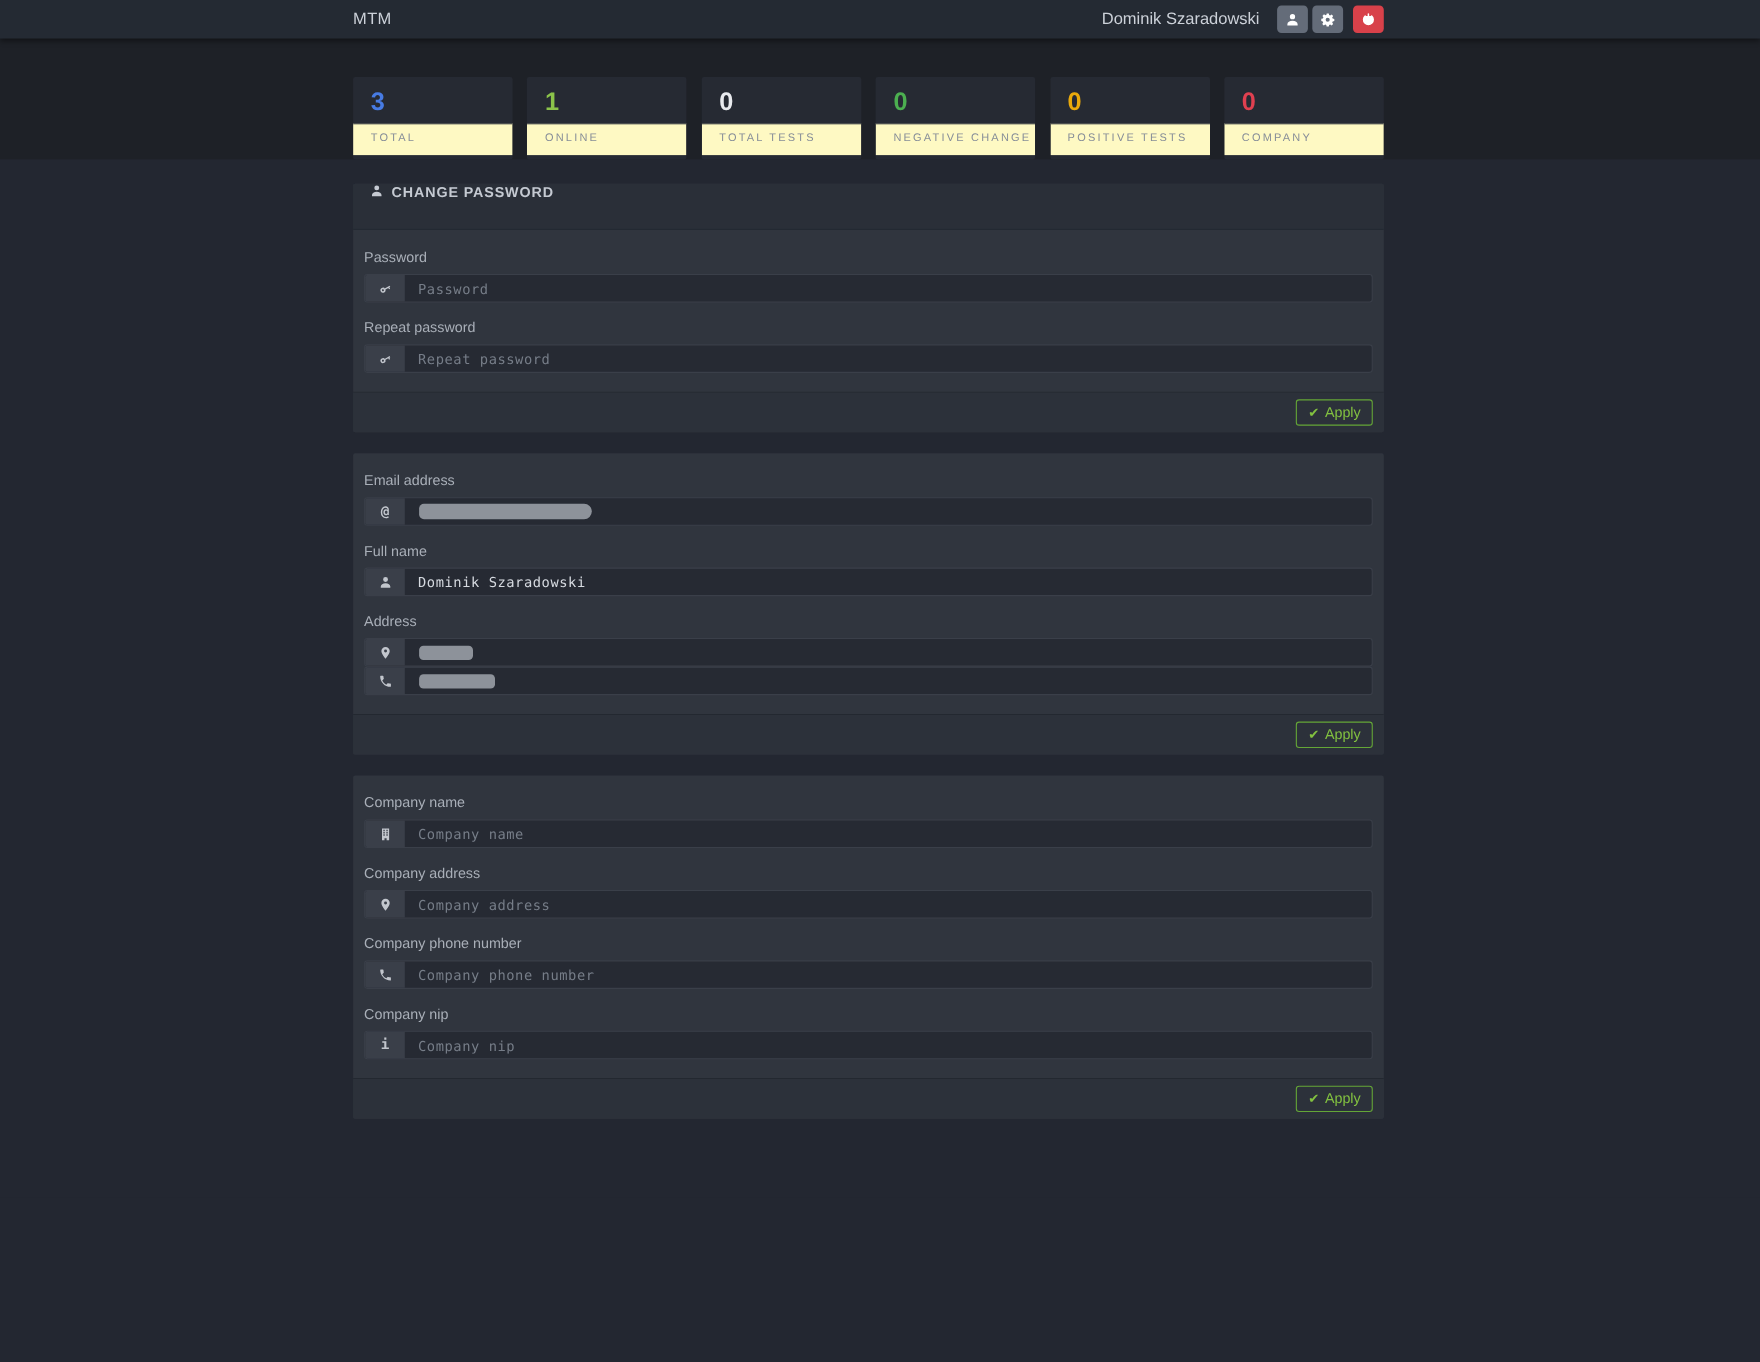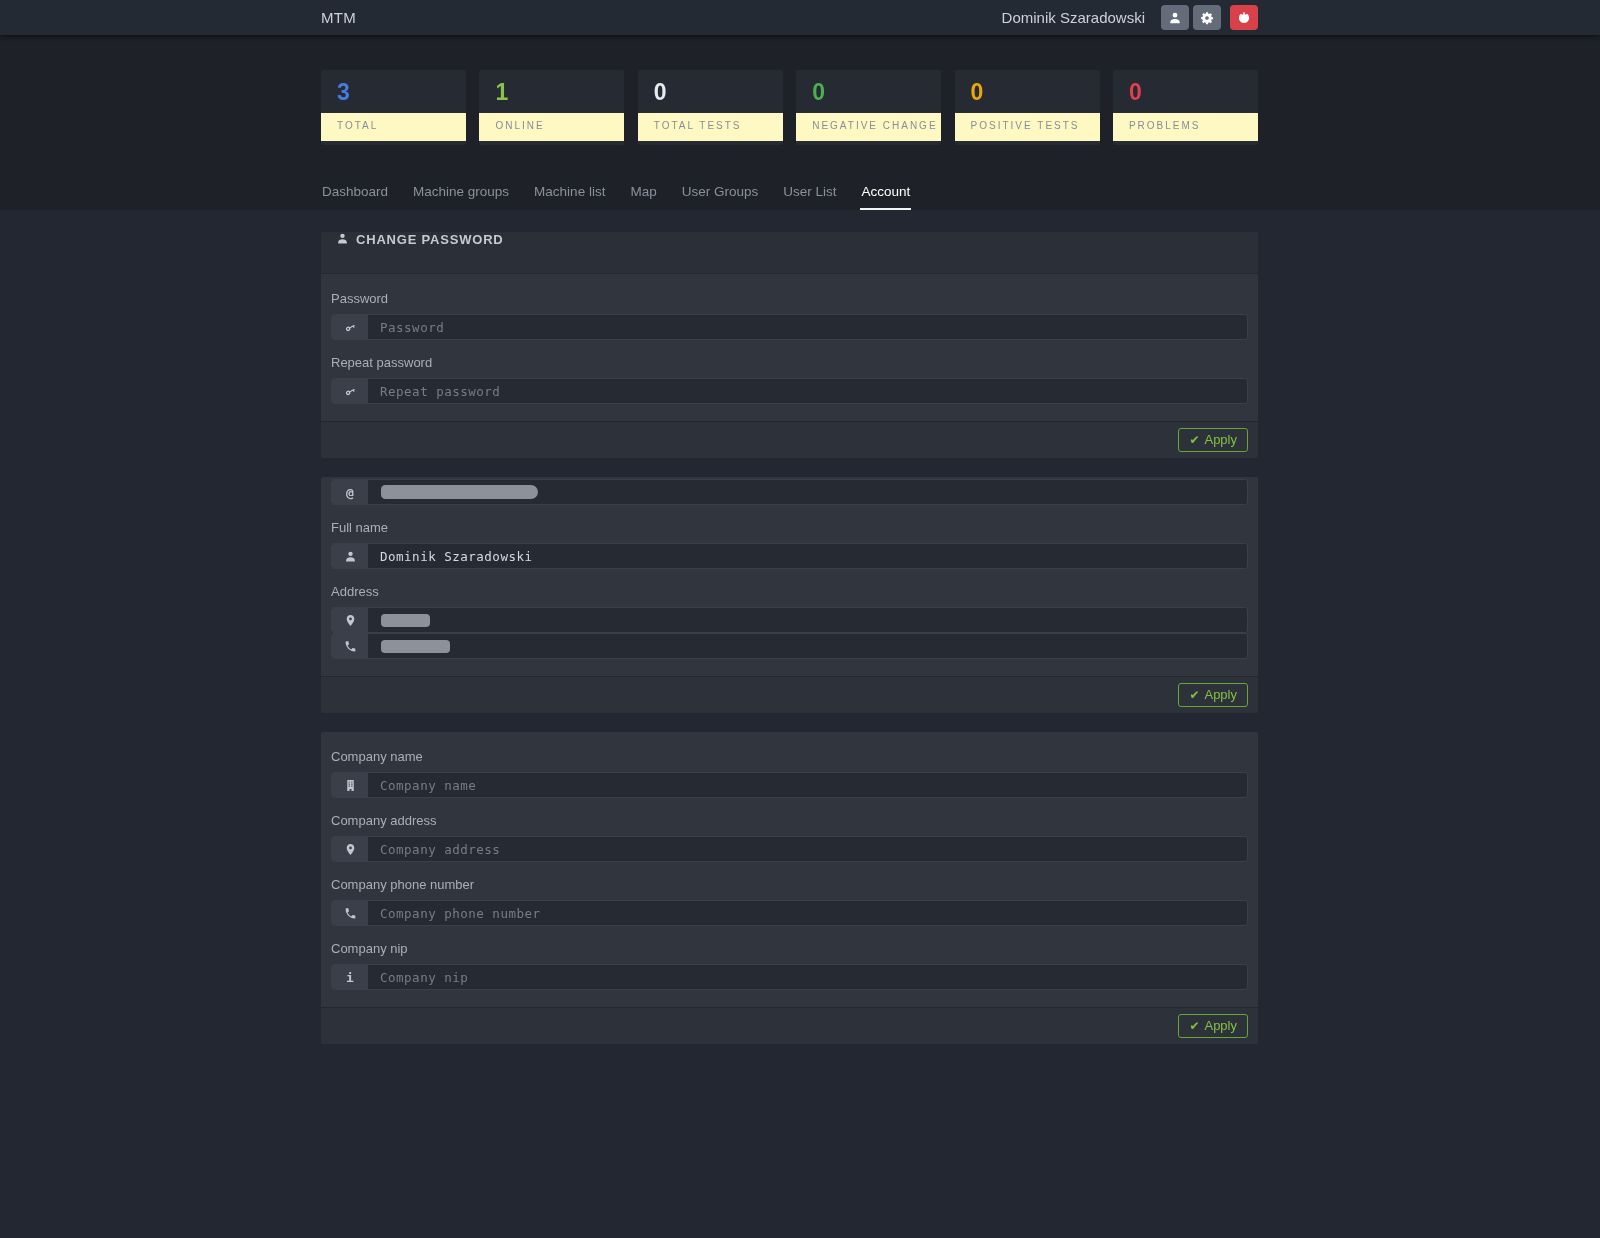--- a/index.html
+++ b/index.html
@@ -161,33 +161,24 @@
       <div class="stat-card">
         <div class="stat-value c-green">0</div>
         <div class="stat-label">NEGATIVE CHANGE</div>
       </div>
       <div class="stat-card">
         <div class="stat-value c-amber">0</div>
         <div class="stat-label">POSITIVE TESTS</div>
       </div>
       <div class="stat-card">
         <div class="stat-value c-red">0</div>
-        <div class="stat-label">PROBLEMS</div>
-      </div>
-    </div>
-
-    <div class="tabs">
-      <div class="tab">Dashboard</div>
-      <div class="tab">Machine groups</div>
-      <div class="tab">Machine list</div>
-      <div class="tab">Map</div>
-      <div class="tab">User Groups</div>
-      <div class="tab">User List</div>
-      <div class="tab active">Account</div>
-    </div>
+        <div class="stat-label">COMPANY</div>
+      </div>
+    </div>
+
   </div>
 </div>
 
 <div class="content">
   <div class="container">
 
     <div class="panel">
       <div class="panel-header">
         <span style="display:flex">
           <svg viewBox="0 0 24 24">
@@ -225,20 +216,21 @@
       <div class="panel-footer">
         <button class="btn-apply">
           <span class="chk">✔</span>
           <span>Apply</span>
         </button>
       </div>
     </div>
 
     <div class="panel">
       <div class="panel-body">
+        <div class="field-label">Email address</div>
         <div class="input-group">
           <span class="input-addon">@</span>
           <input type="text" value="" style="">
           <span class="redact redact-email"></span>
         </div>
 
         <div class="field-label">Full name</div>
         <div class="input-group">
           <span class="input-addon">
             <svg viewBox="0 0 24 24">

